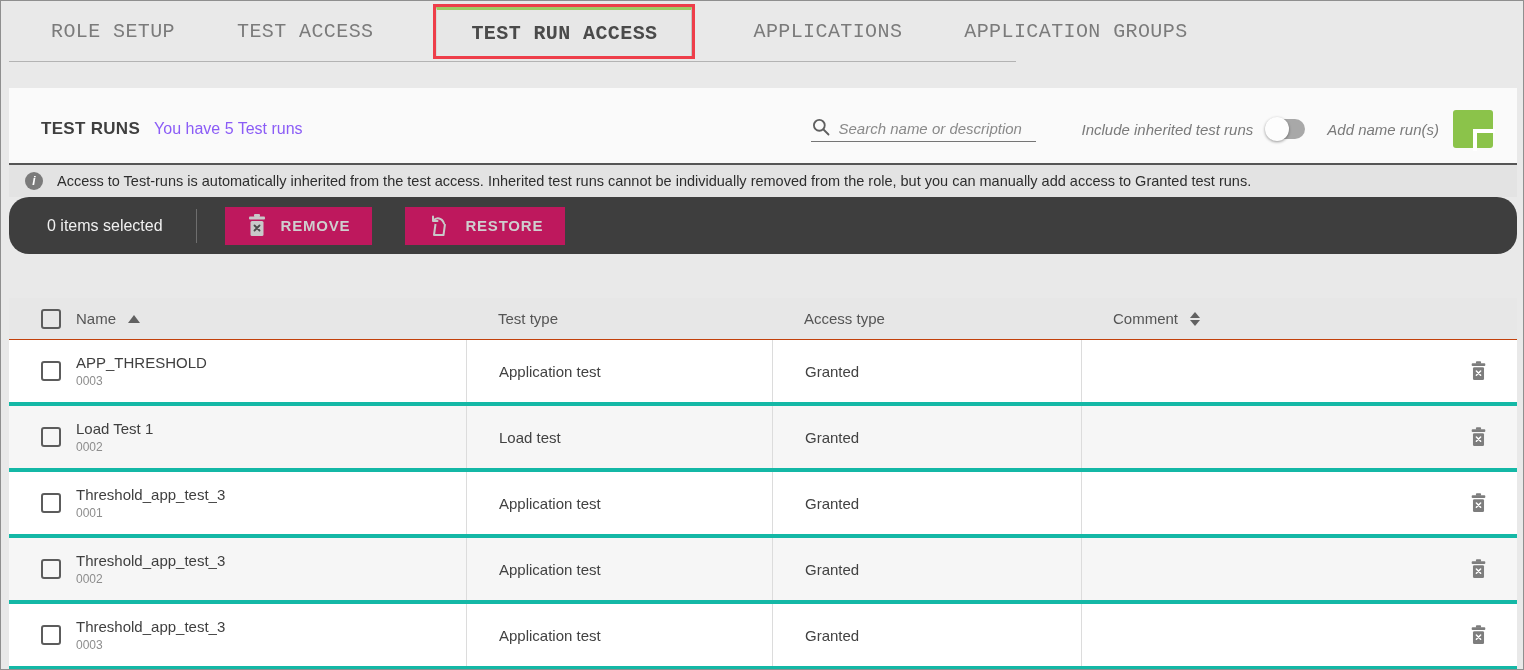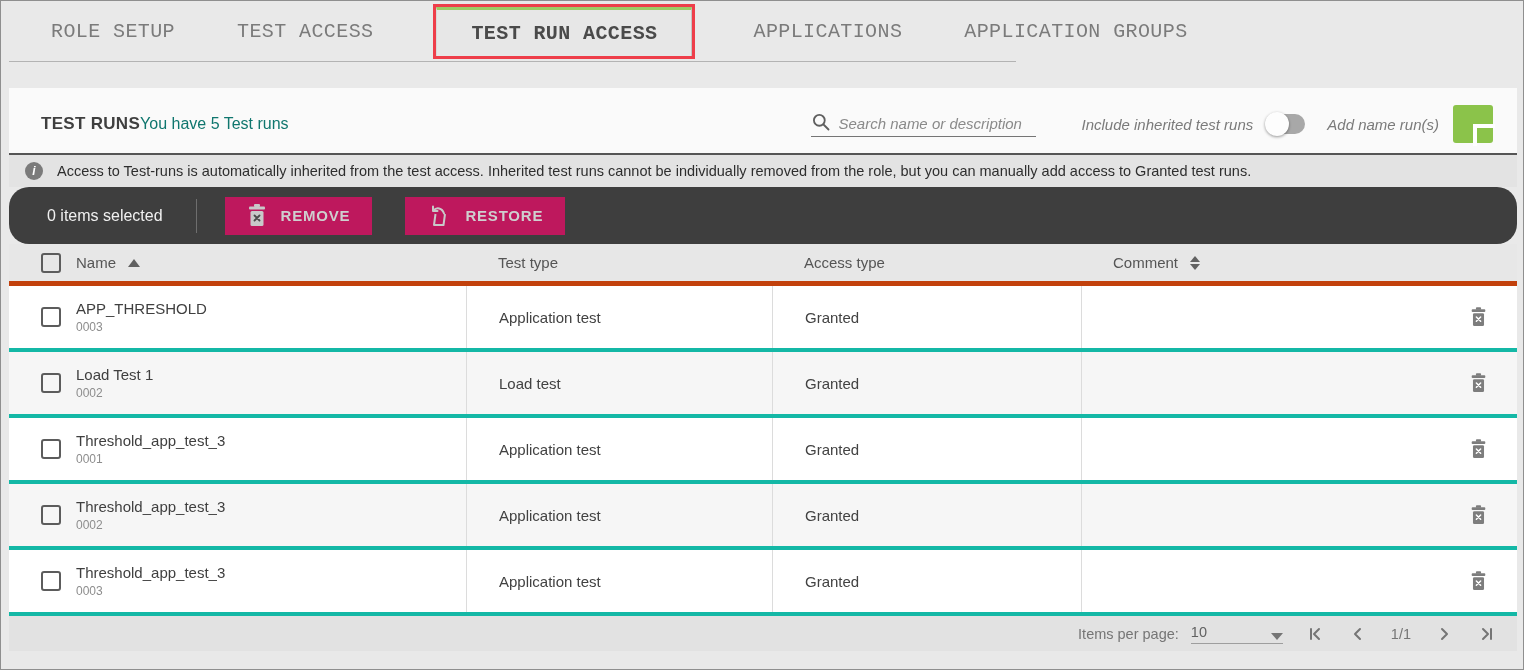--- a/index.html
+++ b/index.html
@@ -13,23 +13,23 @@
   .tab { display:flex; align-items:center; padding:0 30px; margin-right:2px; font-size:20px; letter-spacing:.4px;
          color:#7b7b7b; cursor:pointer; white-space:nowrap;font-family:Liberation Mono, monospace; }
   .annotation-box { border:3px solid #ee3e4a; margin:3px 28px 2px 28px; display:flex; }
   .tab.active { font-weight:bold; color:#4a4a4a; background:#e7e7e7; border-top:3px solid #9ccc65;
                 border-left:1px solid #d9d9d9; border-right:1px solid #c4c4c4; padding:0 34px; margin:0; }
 
   
   .panel { margin:27px 8px 0 8px; width:1508px; }
 
   
-  .panel-header { height:65px; background:#fafafa; display:flex; align-items:center; padding:7px 24px 0 32px; }
+  .panel-header { height:75px; background:#fafafa; display:flex; align-items:center; padding:7px 24px 0 32px; }
   .ph-title { font-size:17px; font-weight:bold; color:#3f3f3f; letter-spacing:.3px; }
-  .ph-subtitle { font-size:16px; color:#0f766e; }
+  .ph-subtitle { font-size:16px; color:#8b5cf6; margin-left:14px; }
   .ph-right { margin-left:auto; display:flex; align-items:center; }
   .search-wrap { display:flex; align-items:flex-end; border-bottom:1px solid #757575; width:225px; padding-bottom:4px; }
   .search-wrap svg { flex:0 0 auto; margin-right:8px; }
   .search-input { border:none; outline:none; background:transparent; font-style:italic; font-size:15px;
                   color:#555; width:100%; font-family:"Liberation Sans", sans-serif; }
   .search-input::placeholder { color:#8a8a8a; }
   .inherit-label { font-style:italic; font-size:15px; color:#7a7a7a; margin-left:46px; }
   .toggle { width:38px; height:20px; background:#a8a8a8; border-radius:10px; margin-left:14px; position:relative; cursor:pointer; }
   .toggle-knob { width:24px; height:24px; background:#fdfdfd; border-radius:50%; position:absolute; left:-2px; top:-2px;
                  box-shadow:0 1px 3px rgba(0,0,0,.4); }
@@ -50,21 +50,21 @@
   .sel-text { color:#f0f0f0; font-size:16px; }
   .tb-divider { width:1px; height:34px; background:#6e6e6e; margin:0 28px 0 33px; }
   .tb-btn { height:38px; background:#be185d; border:none; color:#cfcfcf; font-weight:bold; font-size:15px;
             letter-spacing:.8px; display:flex; align-items:center; padding:0 22px; cursor:pointer;
             font-family:"Liberation Sans", sans-serif; }
   .tb-btn + .tb-btn { margin-left:33px; }
   .tb-btn svg { margin-right:14px; }
 
   
   .grid-row { display:grid; grid-template-columns:457px 306px 309px 1fr; }
-  .thead { height:42px; background:#e7e7e7; border-bottom:5px solid #c2410c; align-items:center; }
+  .thead { height:42px; background:#e7e7e7; border-bottom:1px solid #c2410c; align-items:center;margin-top:44px; }
   .th { font-size:15px; color:#555; display:flex; align-items:center; }
   .th-name { padding-left:32px; }
   .cb { width:20px; height:20px; border:2px solid #5c5c5c; border-radius:3px; background:transparent; cursor:pointer; flex:0 0 auto; }
   .th-name .label { margin-left:15px; }
   .tri-up { width:0; height:0; border-left:6px solid transparent; border-right:6px solid transparent;
             border-bottom:8px solid #616161; margin-left:12px; }
   .sort-both { display:flex; flex-direction:column; margin-left:12px; }
   .sort-both .u { width:0;height:0;border-left:5px solid transparent;border-right:5px solid transparent;border-bottom:6px solid #616161; margin-bottom:2px;}
   .sort-both .d { width:0;height:0;border-left:5px solid transparent;border-right:5px solid transparent;border-top:6px solid #616161;}
   .th-pad { padding-left:32px; }

